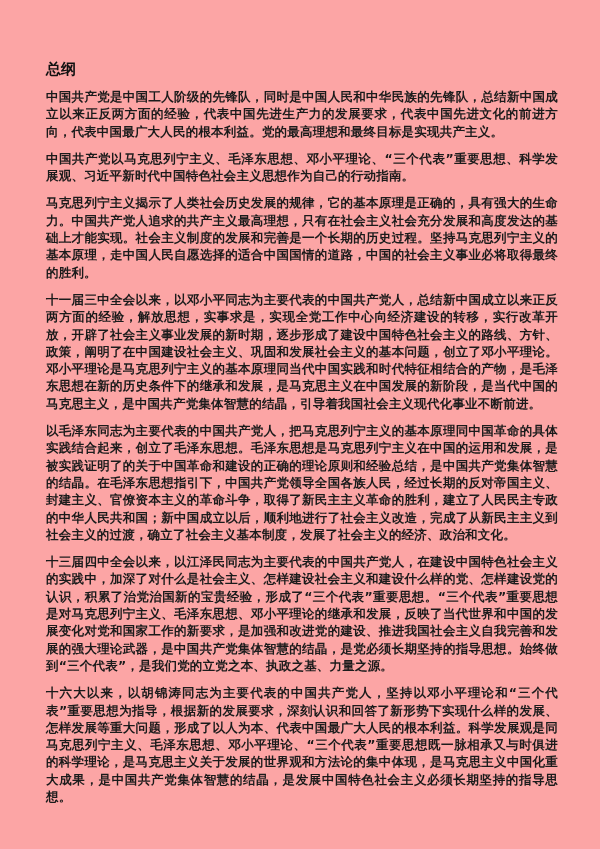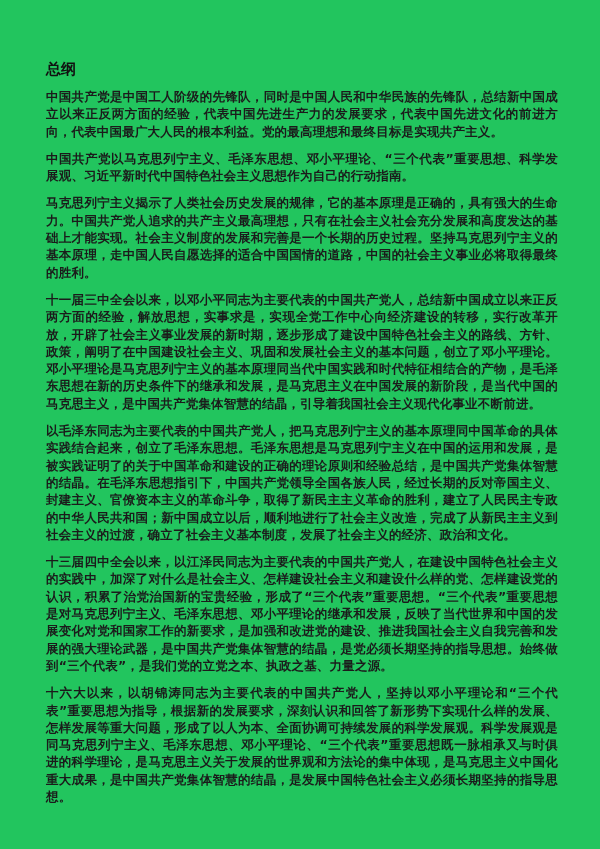--- a/index.html
+++ b/index.html
@@ -11,21 +11,21 @@
     width: 600px;
     height: 849px;
     overflow: hidden;
     font-family: "DejaVu Sans", "Liberation Sans", sans-serif;
   }
   .page {
     box-sizing: border-box;
     width: 600px;
     height: 849px;
     padding: 61px 42px 0 46px;
-    background: #22c55e;
+    background: #fca5a5;
     color: #1b1b1b;
   }
   .title {
     font-size: 15px;
     font-weight: bold;
     line-height: 17px;
     margin: 0 0 10px 0;
     color: #111111;
   }
   .para {
@@ -50,14 +50,14 @@
   <p class="para">中国共产党以马克思列宁主义、毛泽东思想、邓小平理论、“三个代表”重要思想、科学发展观、习近平新时代中国特色社会主义思想作为自己的行动指南。</p>
 
   <p class="para">马克思列宁主义揭示了人类社会历史发展的规律，它的基本原理是正确的，具有强大的生命力。中国共产党人追求的共产主义最高理想，只有在社会主义社会充分发展和高度发达的基础上才能实现。社会主义制度的发展和完善是一个长期的历史过程。坚持马克思列宁主义的基本原理，走中国人民自愿选择的适合中国国情的道路，中国的社会主义事业必将取得最终的胜利。</p>
 
   <p class="para">十一届三中全会以来，以邓小平同志为主要代表的中国共产党人，总结新中国成立以来正反两方面的经验，解放思想，实事求是，实现全党工作中心向经济建设的转移，实行改革开放，开辟了社会主义事业发展的新时期，逐步形成了建设中国特色社会主义的路线、方针、政策，阐明了在中国建设社会主义、巩固和发展社会主义的基本问题，创立了邓小平理论。邓小平理论是马克思列宁主义的基本原理同当代中国实践和时代特征相结合的产物，是毛泽东思想在新的历史条件下的继承和发展，是马克思主义在中国发展的新阶段，是当代中国的马克思主义，是中国共产党集体智慧的结晶，引导着我国社会主义现代化事业不断前进。</p>
 
   <p class="para">以毛泽东同志为主要代表的中国共产党人，把马克思列宁主义的基本原理同中国革命的具体实践结合起来，创立了毛泽东思想。毛泽东思想是马克思列宁主义在中国的运用和发展，是被实践证明了的关于中国革命和建设的正确的理论原则和经验总结，是中国共产党集体智慧的结晶。在毛泽东思想指引下，中国共产党领导全国各族人民，经过长期的反对帝国主义、封建主义、官僚资本主义的革命斗争，取得了新民主主义革命的胜利，建立了人民民主专政的中华人民共和国；新中国成立以后，顺利地进行了社会主义改造，完成了从新民主主义到社会主义的过渡，确立了社会主义基本制度，发展了社会主义的经济、政治和文化。</p>
 
   <p class="para">十三届四中全会以来，以江泽民同志为主要代表的中国共产党人，在建设中国特色社会主义的实践中，加深了对什么是社会主义、怎样建设社会主义和建设什么样的党、怎样建设党的认识，积累了治党治国新的宝贵经验，形成了“三个代表”重要思想。“三个代表”重要思想是对马克思列宁主义、毛泽东思想、邓小平理论的继承和发展，反映了当代世界和中国的发展变化对党和国家工作的新要求，是加强和改进党的建设、推进我国社会主义自我完善和发展的强大理论武器，是中国共产党集体智慧的结晶，是党必须长期坚持的指导思想。始终做到“三个代表”，是我们党的立党之本、执政之基、力量之源。</p>
 
-  <p class="para">十六大以来，以胡锦涛同志为主要代表的中国共产党人，坚持以邓小平理论和“三个代表”重要思想为指导，根据新的发展要求，深刻认识和回答了新形势下实现什么样的发展、怎样发展等重大问题，形成了以人为本、全面协调可持续发展的科学发展观。科学发展观是同马克思列宁主义、毛泽东思想、邓小平理论、“三个代表”重要思想既一脉相承又与时俱进的科学理论，是马克思主义关于发展的世界观和方法论的集中体现，是马克思主义中国化重大成果，是中国共产党集体智慧的结晶，是发展中国特色社会主义必须长期坚持的指导思想。</p>
+  <p class="para">十六大以来，以胡锦涛同志为主要代表的中国共产党人，坚持以邓小平理论和“三个代表”重要思想为指导，根据新的发展要求，深刻认识和回答了新形势下实现什么样的发展、怎样发展等重大问题，形成了以人为本、代表中国最广大人民的根本利益。科学发展观是同马克思列宁主义、毛泽东思想、邓小平理论、“三个代表”重要思想既一脉相承又与时俱进的科学理论，是马克思主义关于发展的世界观和方法论的集中体现，是马克思主义中国化重大成果，是中国共产党集体智慧的结晶，是发展中国特色社会主义必须长期坚持的指导思想。</p>
 </div>
 
 </body></html>

